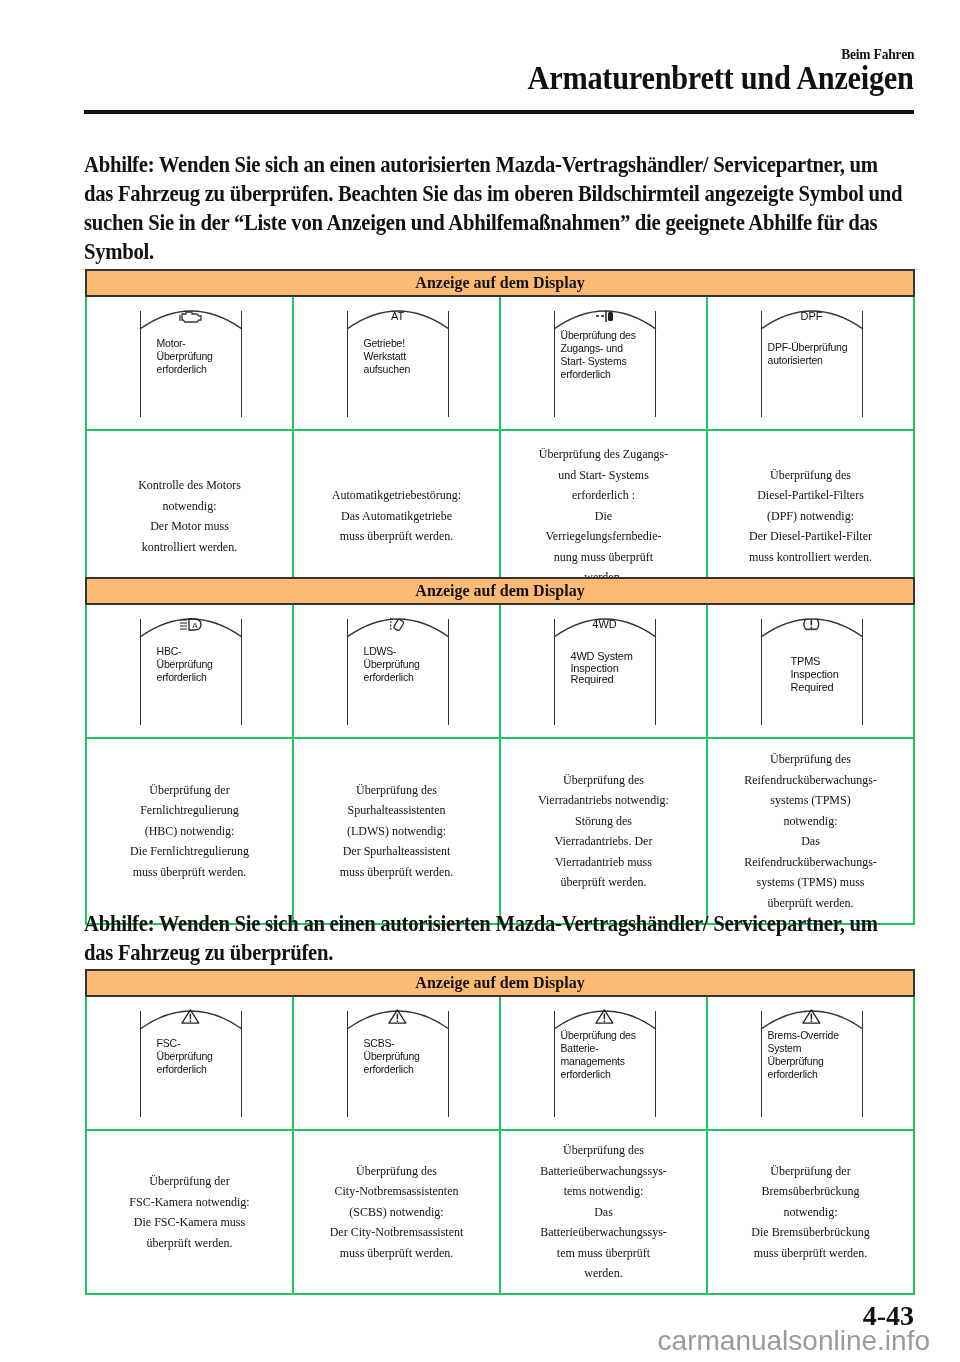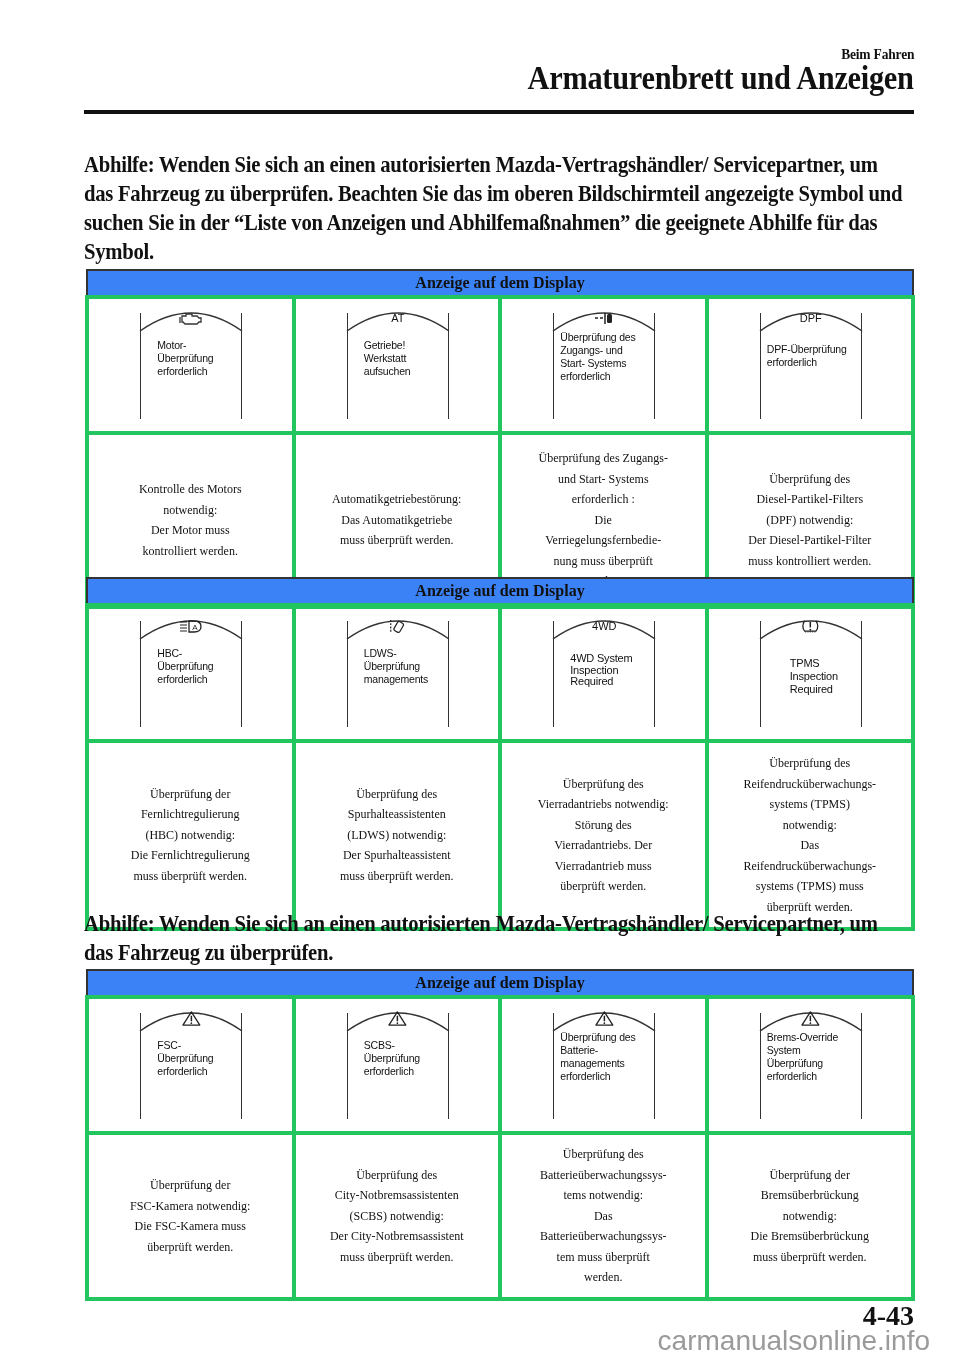--- a/index.html
+++ b/index.html
@@ -5,22 +5,22 @@
   html, body { margin: 0; padding: 0; background: #ffffff; }
   body { width: 960px; height: 1362px; position: relative; overflow: hidden; color: #111; font-family: "Liberation Serif", serif; }
 
   .hdr-section { position: absolute; right: 46px; top: 46px; font-family: "Liberation Serif", serif; font-weight: bold; font-size: 15px; letter-spacing: -0.2px; transform: scaleX(0.9); transform-origin: right; }
   .hdr-title { position: absolute; right: 46px; top: 60px; font-family: "Liberation Serif", serif; font-weight: bold; font-size: 33px; letter-spacing: -0.3px; transform: scaleX(0.92); transform-origin: right; white-space: nowrap; }
   .hdr-rule { position: absolute; left: 84px; right: 46px; top: 110px; height: 4px; background: #111; }
 
   .instr { position: absolute; left: 84px; width: 830px; font-weight: bold; font-size: 23.5px; line-height: 29px; letter-spacing: -0.3px; transform: scaleX(0.88); transform-origin: left; width: 940px; }
 
   table.disp { position: absolute; left: 85px; width: 830px; border-collapse: collapse; table-layout: fixed; }
-  table.disp th { background: #3b82f6; border: 2px solid #333; font-weight: bold; font-size: 16px; height: 24px; padding: 0; text-align: center; }
-  table.disp td { border: 4px solid #22c55e; padding: 7px; vertical-align: middle; text-align: center; }
+  table.disp th { background: #fdba74; border: 2px solid #333; font-weight: bold; font-size: 16px; height: 24px; padding: 0; text-align: center; }
+  table.disp td { border: 2px solid #22c55e; padding: 7px; vertical-align: middle; text-align: center; }
   table.disp td.icon-cell { height: 118px; position: relative; }
   table.disp td.text-cell { font-size: 12px; line-height: 20.5px; color: #111; }
   .desc { white-space: pre-line; display: inline-block; }
 
   .screen { position: absolute; left: 50%; top: 14px; width: 100px; height: 106px; margin-left: -50px; border-left: 1.5px solid #333; border-right: 1.5px solid #333; }
   .screen svg.arch { position: absolute; left: -2px; top: -12px; width: 104px; height: 30px; overflow: visible; }
   .screen .sym { position: absolute; top: -2px; left: 0; right: 0; text-align: center; font-family: "Liberation Sans", sans-serif; font-size: 11px; line-height: 14px; height: 16px; }
   .screen .sym svg { height: 15px; vertical-align: top; }
   .screen .msg { position: absolute; left: 16px; right: 2px; top: 26px; font-family: "Liberation Sans", sans-serif; font-size: 10.5px; line-height: 13px; text-align: left; white-space: pre-line; letter-spacing: -0.2px; }
   .screen .msg.tight { top: 18px; left: 6px; }
@@ -92,21 +92,21 @@
 erforderlich</div>
       </div>
     </td>
     <td class="icon-cell">
       <div class="screen">
         <svg class="arch" viewBox="0 0 104 30">
               <path d="M1 30 Q52 -6 103 30" fill="none" stroke="#333" stroke-width="1.5"></path>
             </svg>
         <div class="sym">DPF</div>
         <div class="msg" style="left:6px;top:30px;">DPF-Überprüfung
-erforderlich</div>
+autorisierten</div>
       </div>
     </td>
   </tr>
   <tr>
     <td class="text-cell" style="height:156px;"><span class="desc">Kontrolle des Motors
 notwendig:
 Der Motor muss
 kontrolliert werden.</span></td>
     <td class="text-cell"><span class="desc">Automatikgetriebestörung:
 Das Automatikgetriebe
@@ -158,21 +158,21 @@
       <div class="screen">
         <svg class="arch" viewBox="0 0 104 30">
               <path d="M1 30 Q52 -6 103 30" fill="none" stroke="#333" stroke-width="1.5"></path>
             </svg>
         <div class="sym"><svg viewBox="0 0 22 16">
                 <path d="M4 1 V15" stroke="#222" stroke-width="1.3" stroke-dasharray="2 1.5"></path>
                 <rect x="9" y="3" width="7" height="11" rx="2" transform="rotate(30 12.5 8.5)" fill="none" stroke="#222" stroke-width="1.3"></rect>
               </svg></div>
         <div class="msg">LDWS-
 Überprüfung
-managements</div>
+erforderlich</div>
       </div>
     </td>
     <td class="icon-cell">
       <div class="screen">
         <svg class="arch" viewBox="0 0 104 30">
               <path d="M1 30 Q52 -6 103 30" fill="none" stroke="#333" stroke-width="1.5"></path>
             </svg>
         <div class="sym">4WD</div>
         <div class="msg small">4WD System
 Inspection

